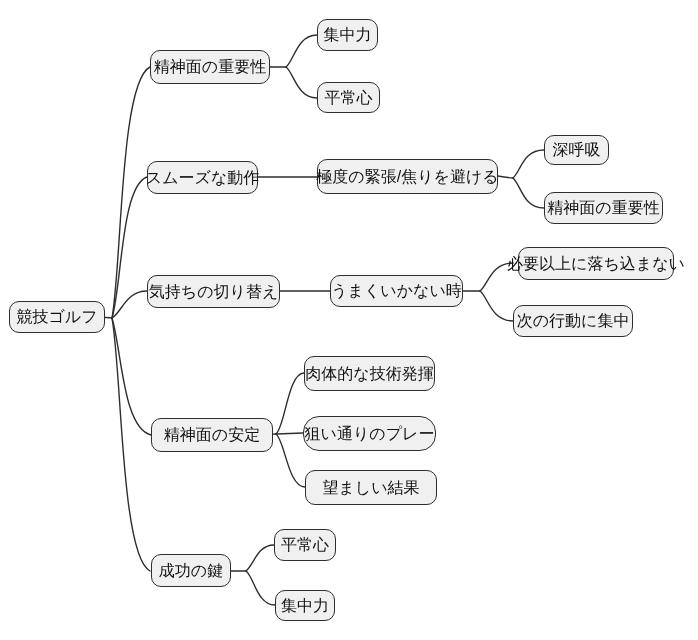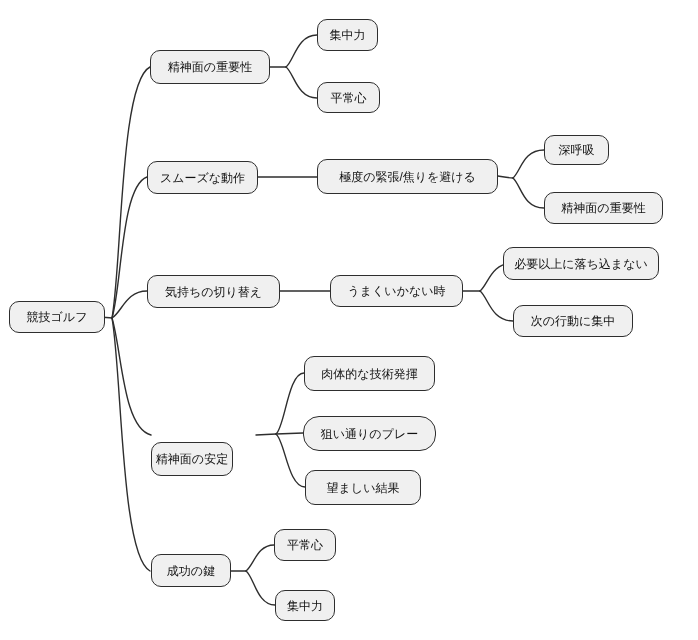--- a/index.html
+++ b/index.html
@@ -30,21 +30,21 @@
   }
   .node {
     position: absolute;
     box-sizing: border-box;
     background: var(--node-fill, #f0f0f0);
     border: 1.5px solid var(--node-border, #2e2e2e);
     border-radius: 10px;
     display: flex;
     align-items: center;
     justify-content: center;
-    font-size: 12px;
+    font-size: 16px;
     line-height: 1;
     color: #111111;
     white-space: nowrap;
     cursor: default;
   }
 </style>
 </head>
 <body>
 
 <div class="canvas">
@@ -88,25 +88,25 @@
   <div class="node" style="left:317px; top:19px; width:61px; height:32px;">集中力</div>
   <div class="node" style="left:317px; top:82px; width:63px; height:31px;">平常心</div>
 
   <div class="node" style="left:147px; top:161px; width:111px; height:33px;">スムーズな動作</div>
   <div class="node" style="left:317px; top:159px; width:181px; height:35px;">極度の緊張/焦りを避ける</div>
   <div class="node" style="left:544px; top:135px; width:65px; height:30px;">深呼吸</div>
   <div class="node" style="left:544px; top:192px; width:119px; height:32px;">精神面の重要性</div>
 
   <div class="node" style="left:147px; top:275px; width:133px; height:33px;">気持ちの切り替え</div>
   <div class="node" style="left:330px; top:275px; width:133px; height:32px;border-radius:10px;">うまくいかない時</div>
-  <div class="node" style="left:503px; top:247px; width:156px; height:33px;">必要以上に落ち込まない</div>
+  <div class="node" style="left:518px; top:247px; width:156px; height:33px;">必要以上に落ち込まない</div>
   <div class="node" style="left:513px; top:305px; width:120px; height:32px;">次の行動に集中</div>
 
-  <div class="node" style="left:151px; top:442px; width:82px; height:34px;">精神面の安定</div>
+  <div class="node" style="left:151px; top:418px; width:122px; height:34px;">精神面の安定</div>
   <div class="node" style="left:304px; top:356px; width:131px; height:35px;">肉体的な技術発揮</div>
   <div class="node" style="left:303px; top:416px; width:133px; height:35px;border-radius:16px;">狙い通りのプレー</div>
-  <div class="node" style="left:305px; top:470px; width:116px; height:35px;">望ましい結果</div>
+  <div class="node" style="left:305px; top:470px; width:132px; height:35px;">望ましい結果</div>
 
   <div class="node" style="left:151px; top:554px; width:80px; height:33px;">成功の鍵</div>
   <div class="node" style="left:274px; top:529px; width:62px; height:32px;">平常心</div>
   <div class="node" style="left:275px; top:590px; width:60px; height:31px;">集中力</div>
 
 </div>
 
 </body></html>

